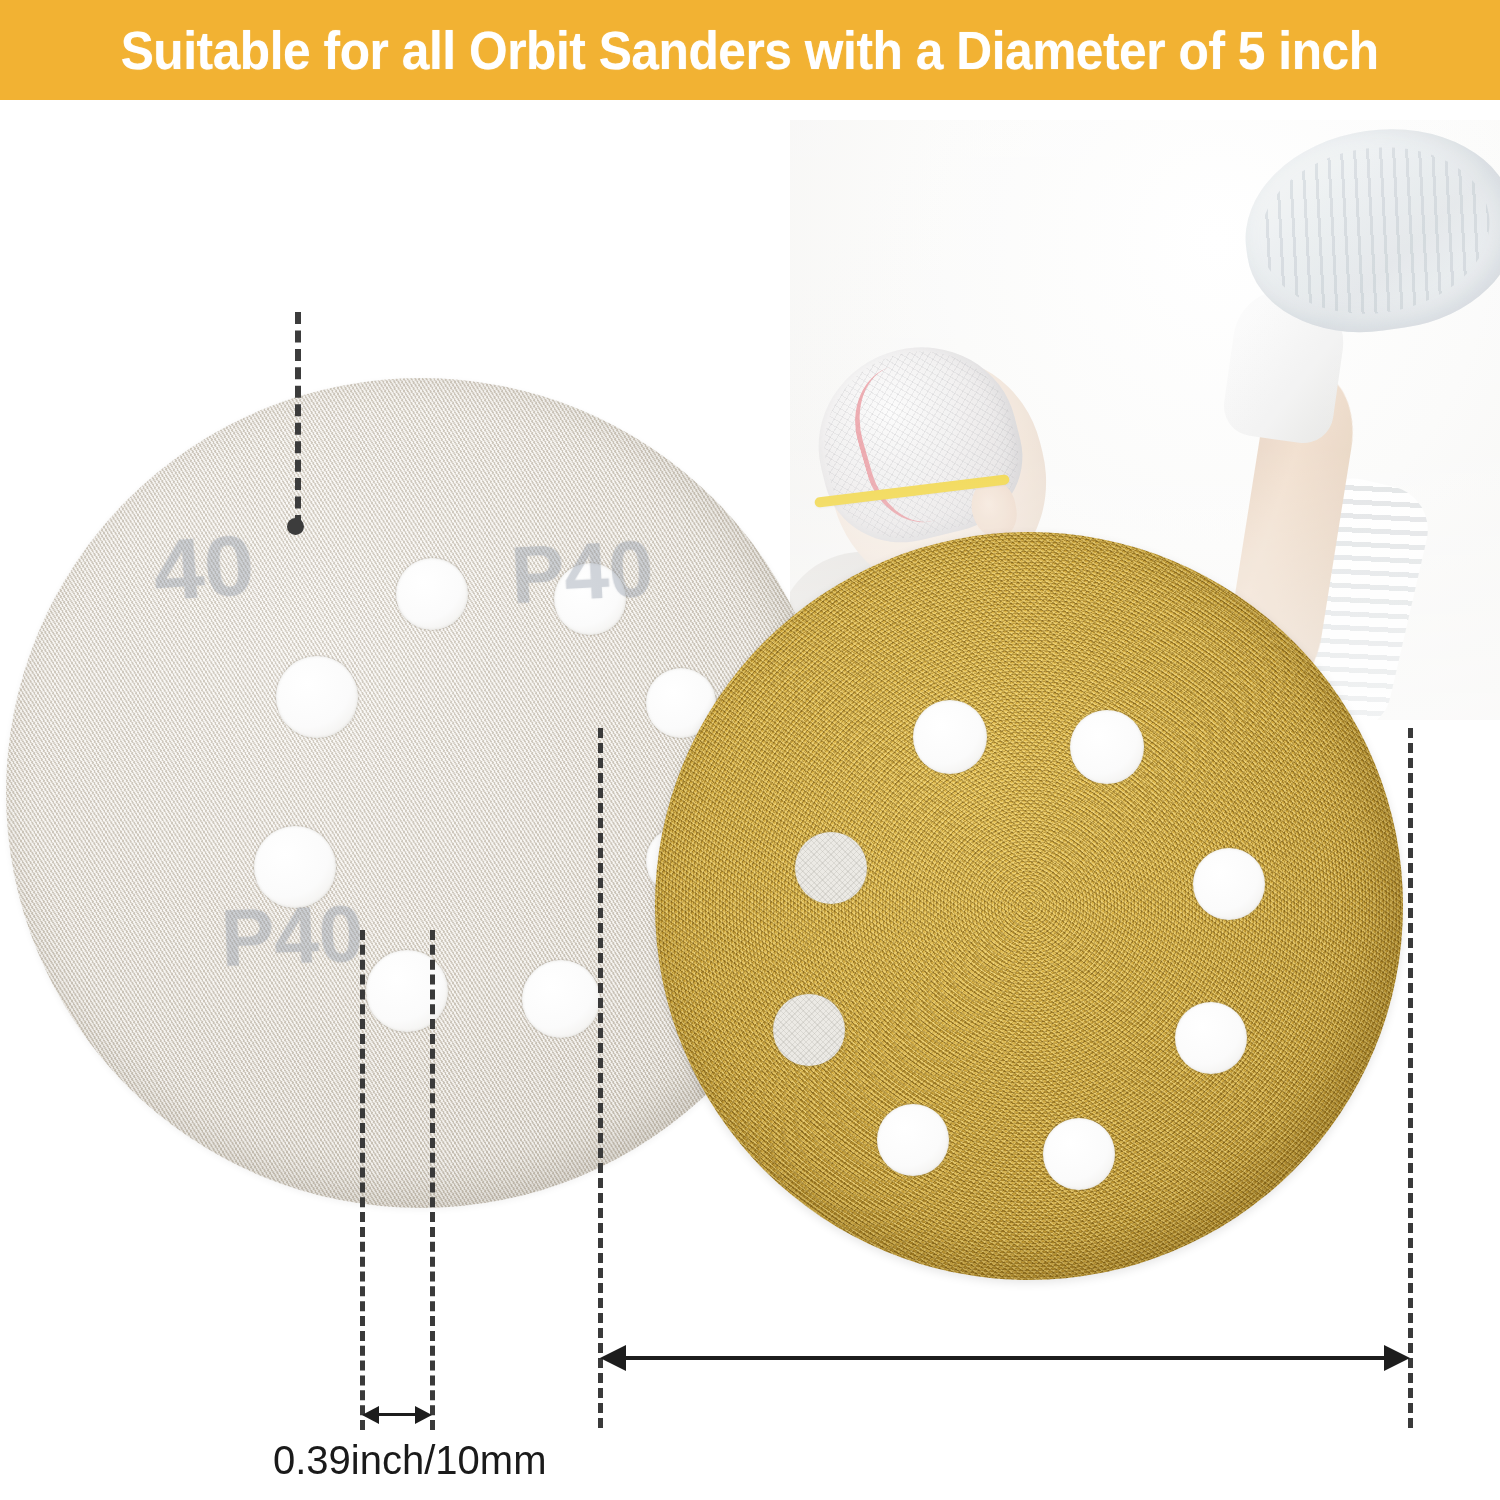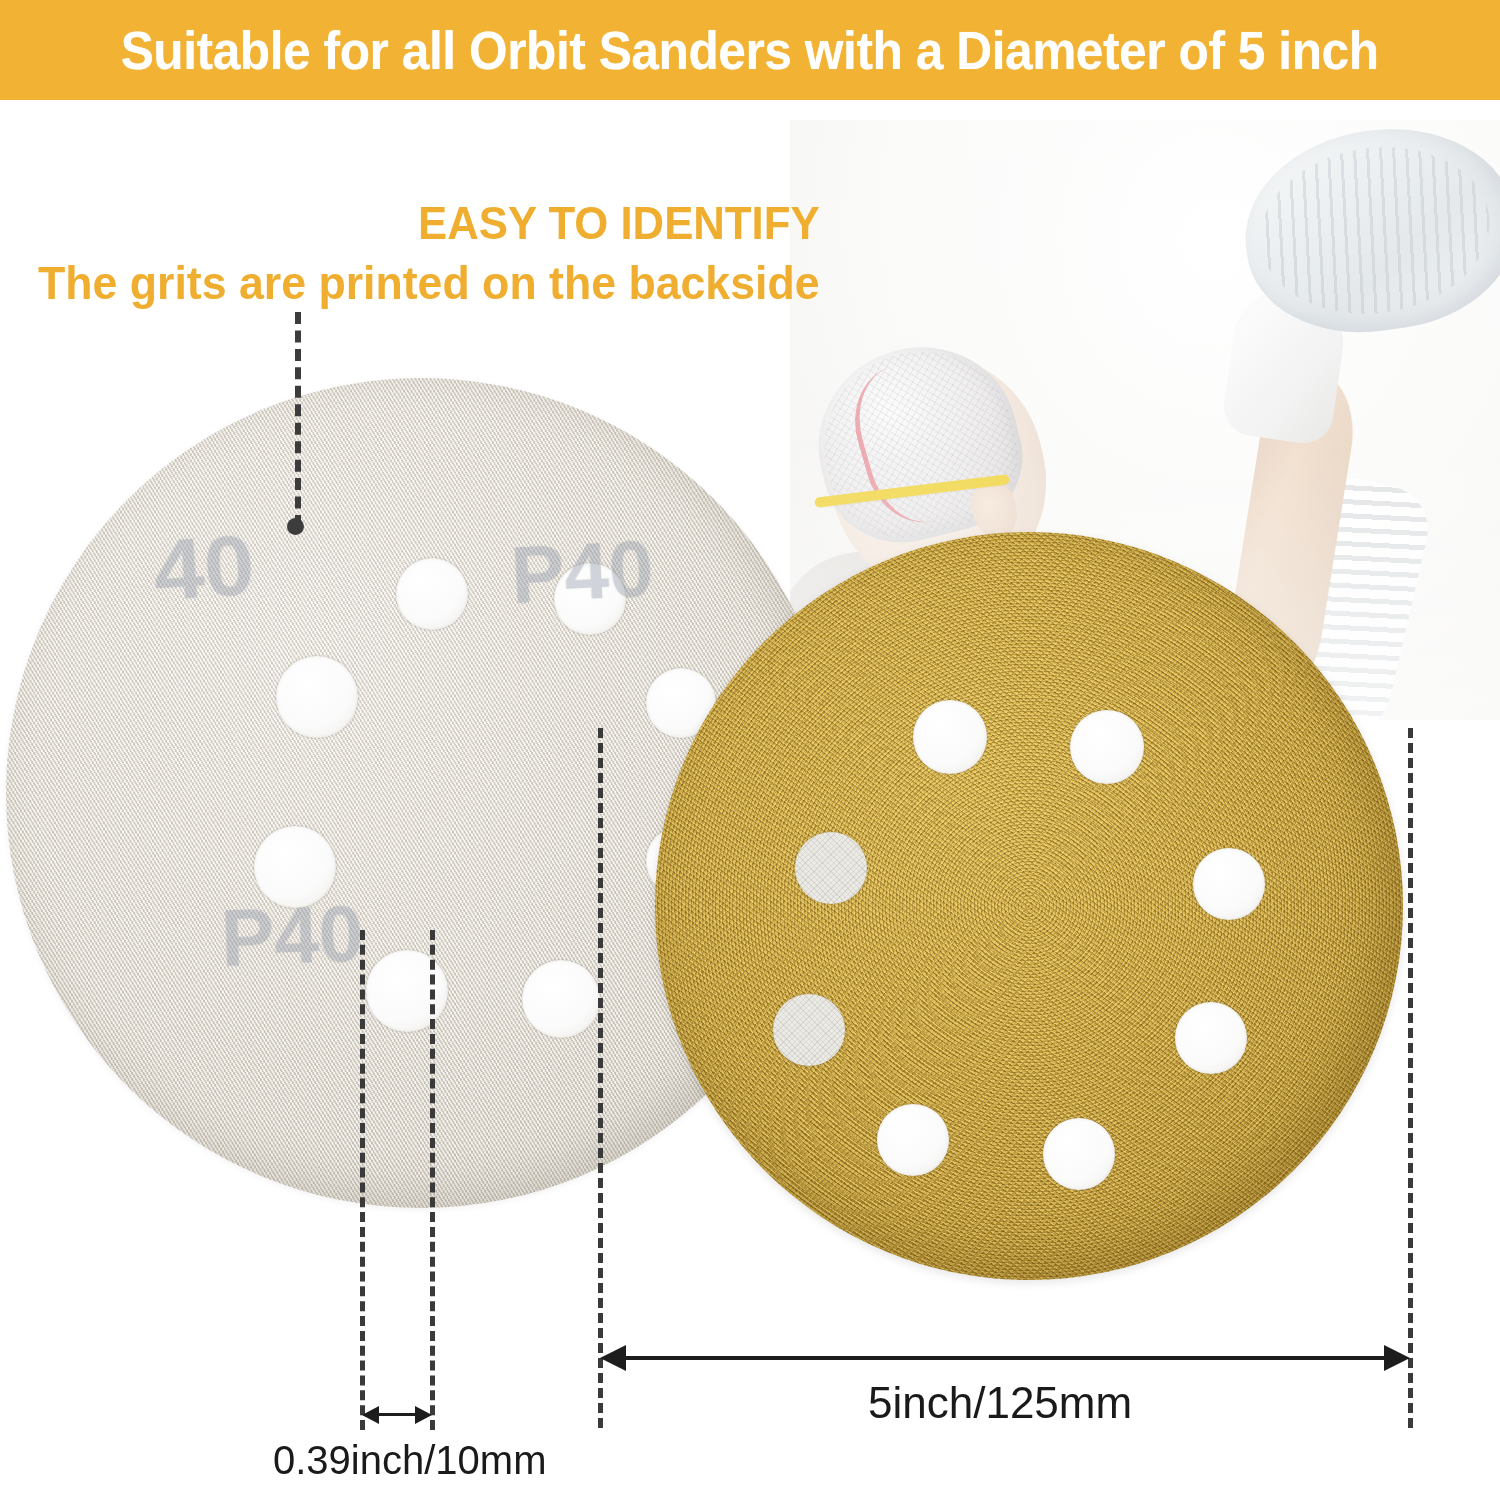--- a/index.html
+++ b/index.html
@@ -3,21 +3,21 @@
 <meta charset="utf-8">
 <style>
   html,body{margin:0;padding:0;}
   body{
     width:1500px;height:1500px;
     background:#ffffff;
     font-family:"Liberation Sans", sans-serif;
     overflow:hidden;
     position:relative;
   }
-  #stage{position:absolute;left:0;top:0;width:1500px;height:1500px;overflow:hidden;background:#fff;text-align:right;}
+  #stage{position:absolute;left:0;top:0;width:1500px;height:1500px;overflow:hidden;background:#fff;}
 
   
   .banner{
     position:absolute;left:0;top:0;width:1500px;height:100px;
     background:#f2b233;
     display:flex;align-items:center;justify-content:center;
   }
   .banner-text{
     color:#ffffff;
     font-family:"Liberation Sans Narrow","Liberation Sans",sans-serif;
@@ -235,24 +235,20 @@
     <div class="shoulder"></div>
     <div class="head"></div>
     <div class="hairnet"></div>
     <div class="hairnet-mesh"></div>
     <div class="pink-band"></div>
     <div class="ear"></div>
     <div class="yellow-strap"></div>
     <div class="photo-fade"></div>
   </div>
 
-  <div class="callout">
-    <div class="l1">EASY TO IDENTIFY</div>
-    <div class="l2">The grits are printed on the backside</div>
-  </div>
 
   <div class="disc disc-back">
 
     <div class="hole" style="left:390px;top:180px;width:72px;height:72px;"></div>
     <div class="hole" style="left:548px;top:185px;width:72px;height:72px;"></div>
     <div class="hole" style="left:270px;top:278px;width:82px;height:82px;"></div>
     <div class="hole" style="left:248px;top:448px;width:82px;height:82px;"></div>
     <div class="hole" style="left:360px;top:572px;width:82px;height:82px;"></div>
     <div class="hole" style="left:516px;top:582px;width:78px;height:78px;"></div>
     <div class="hole" style="left:640px;top:448px;width:70px;height:70px;"></div>
@@ -278,20 +274,19 @@
   <div class="leader-dot" style="left:287px;top:518px;"></div>
 
   <div class="vline" style="left:360px;top:930px;height:500px;"></div>
   <div class="vline" style="left:430px;top:930px;height:500px;"></div>
   <div class="vline" style="left:598px;top:728px;height:700px;"></div>
   <div class="vline" style="left:1408px;top:728px;height:700px;"></div>
 
   <div class="dim-arrow" style="left:618px;top:1356px;width:772px;"></div>
   <div class="arrow-h arrow-left" style="left:600px;top:1345px;"></div>
   <div class="arrow-h arrow-right" style="left:1384px;top:1345px;"></div>
-  <div class="dim-label big" style="left:868px;top:1378px;">5inch/125mm</div>
 
   <div class="dim-arrow" style="left:372px;top:1413px;width:48px;height:3px;"></div>
   <div class="arrow-h arrow-left-sm" style="left:362px;top:1406px;"></div>
   <div class="arrow-h arrow-right-sm" style="left:415px;top:1406px;"></div>
   <div class="dim-label" style="left:273px;top:1438px;">0.39inch/10mm</div>
 
 </div>
 
 </body></html>

